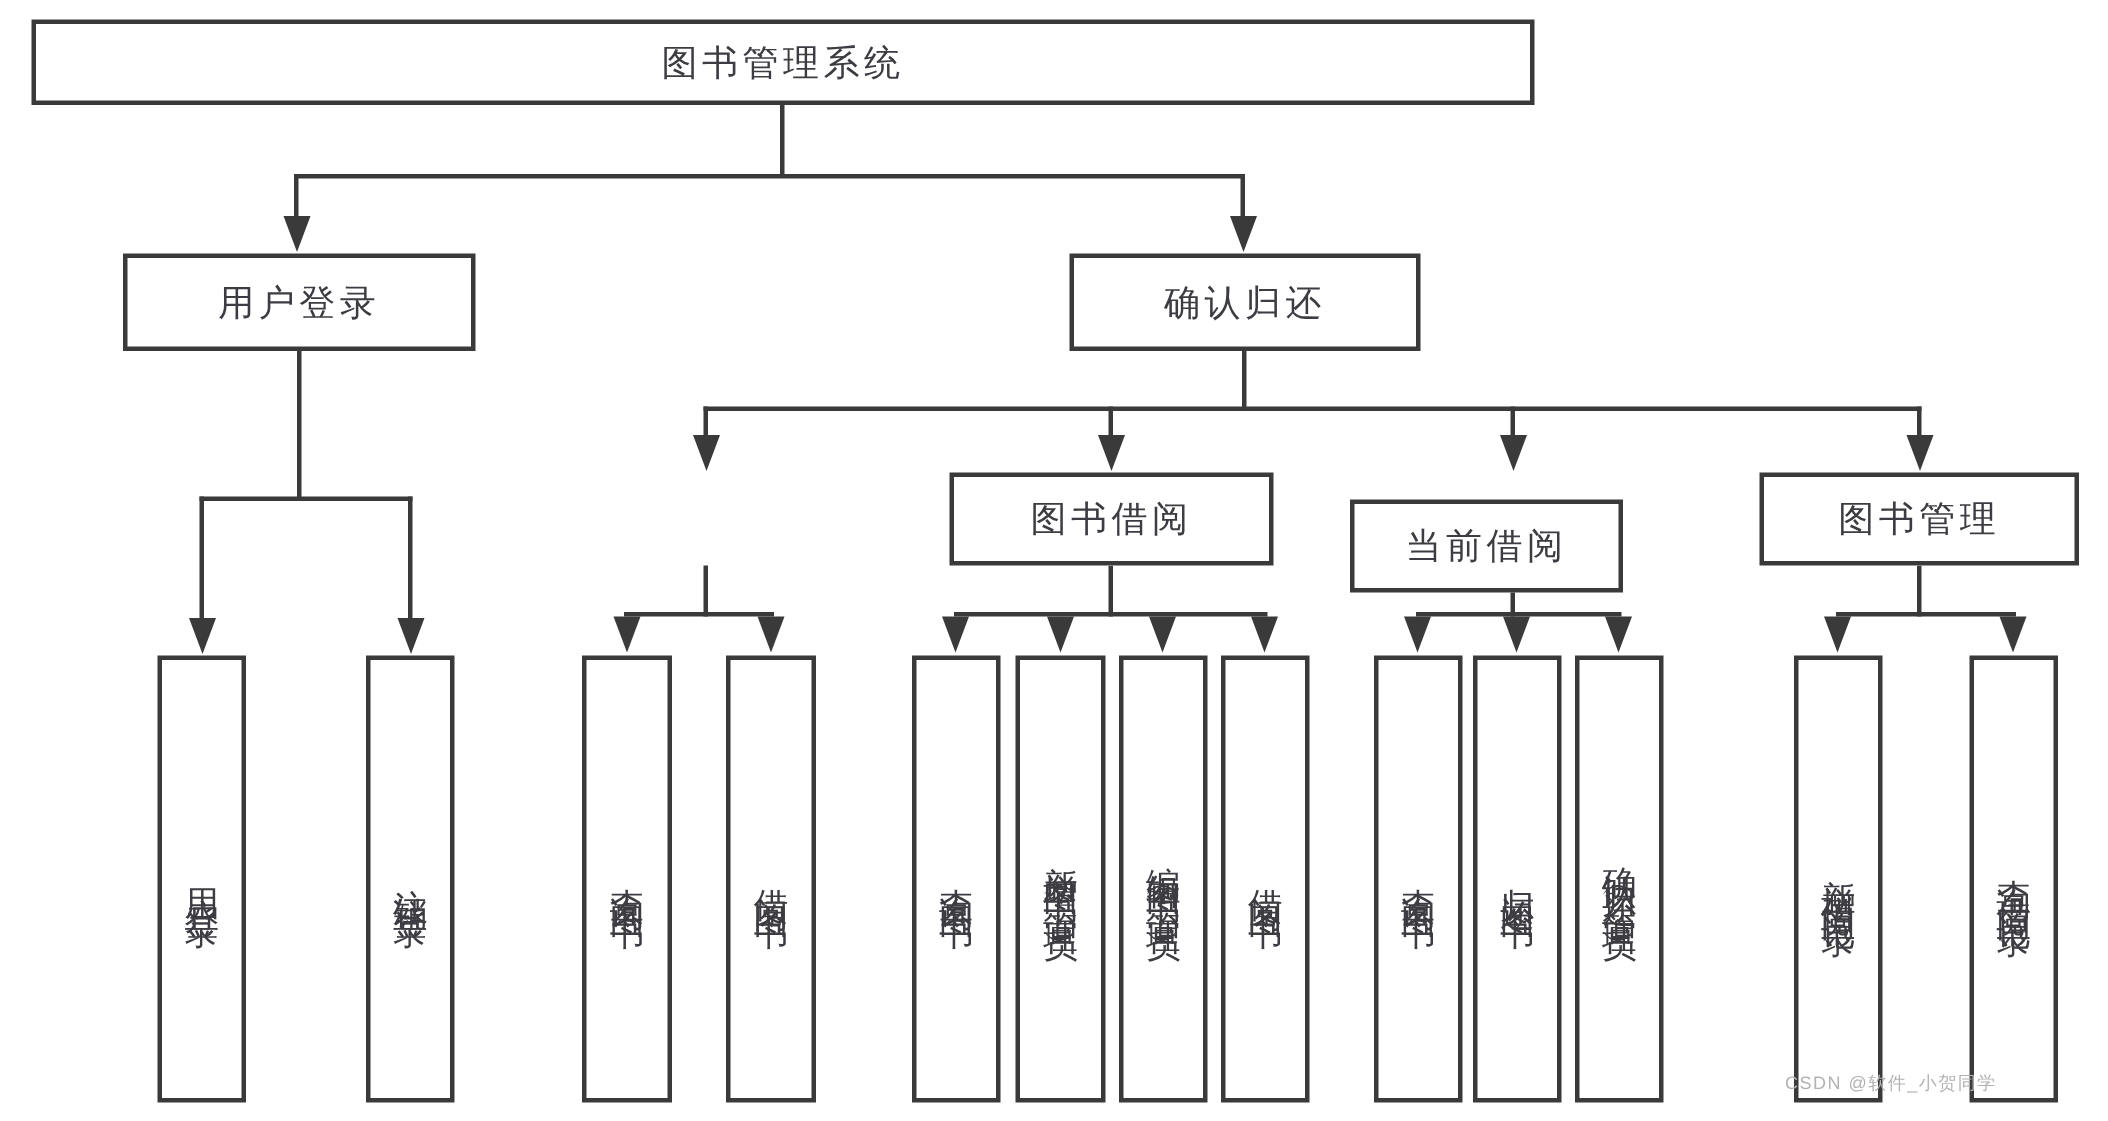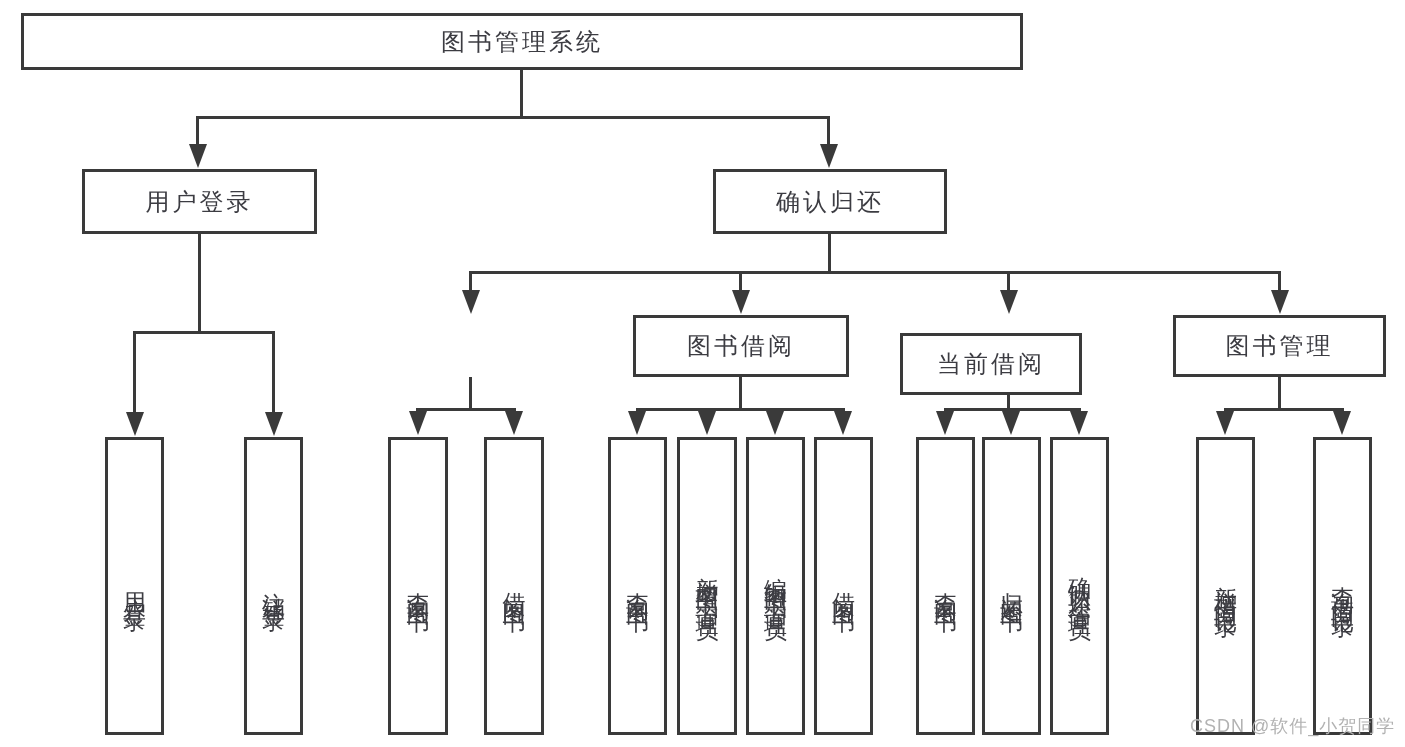--- a/index.html
+++ b/index.html
@@ -19,21 +19,21 @@
     line-height:1.0;
   }
   .lh{position:absolute;height:3px;background:var(--line,#3a3a3a);}
   .lv{position:absolute;width:3px;background:var(--line,#3a3a3a);}
   .arrow{
     position:absolute;width:0;height:0;
     border-left:9px solid transparent;border-right:9px solid transparent;
     border-top:24px solid var(--line,#3a3a3a);
   }
   .watermark{
-    position:absolute;color:var(--watermark,#b2b2b2);font-size:18px;
+    position:absolute;color:var(--watermark,#b2b2b2);font-size:12px;
     letter-spacing:1px;z-index:10;white-space:nowrap;
   }
 </style>
 </head>
 <body>
 
 <div id="canvas">
 
   <div class="lv" style="left:520px;top:70px;height:48px;"></div>
   <div class="lh" style="left:196px;top:116px;width:634px;"></div>

